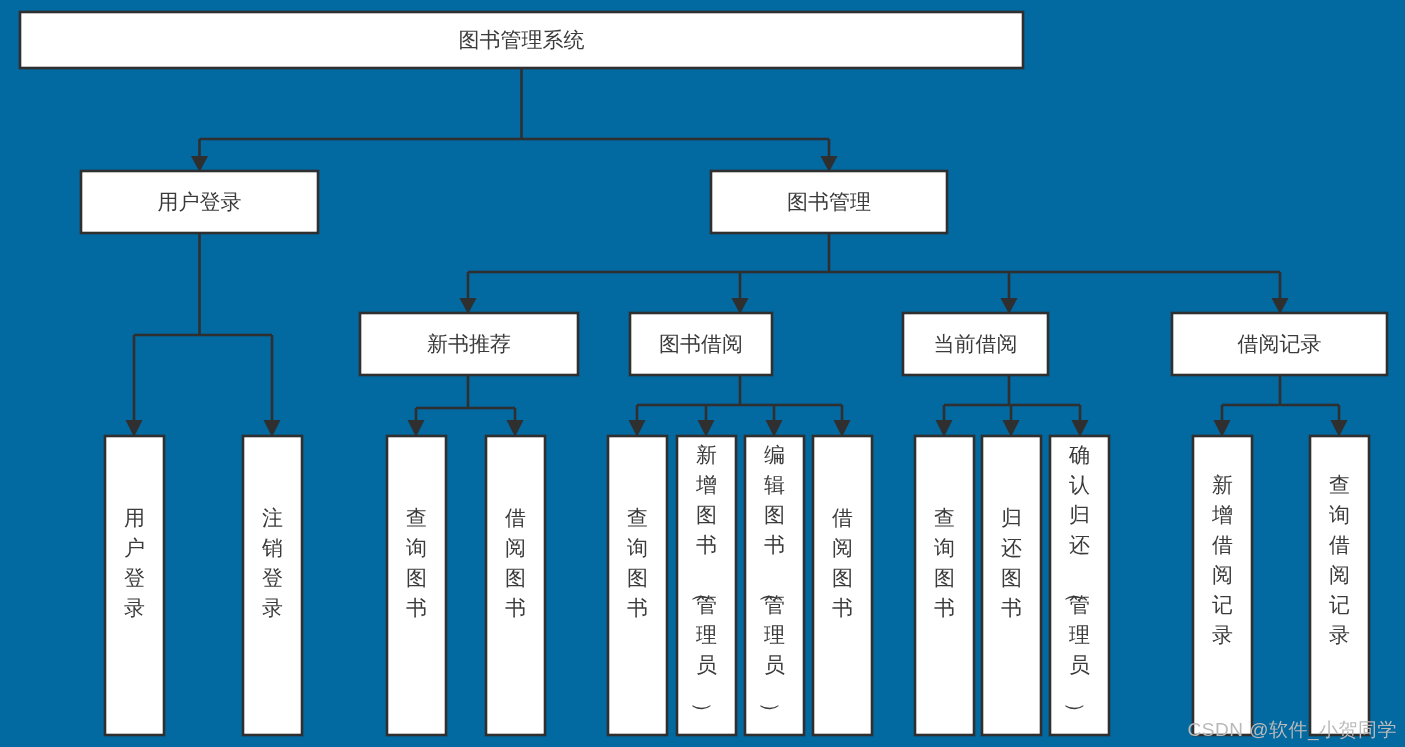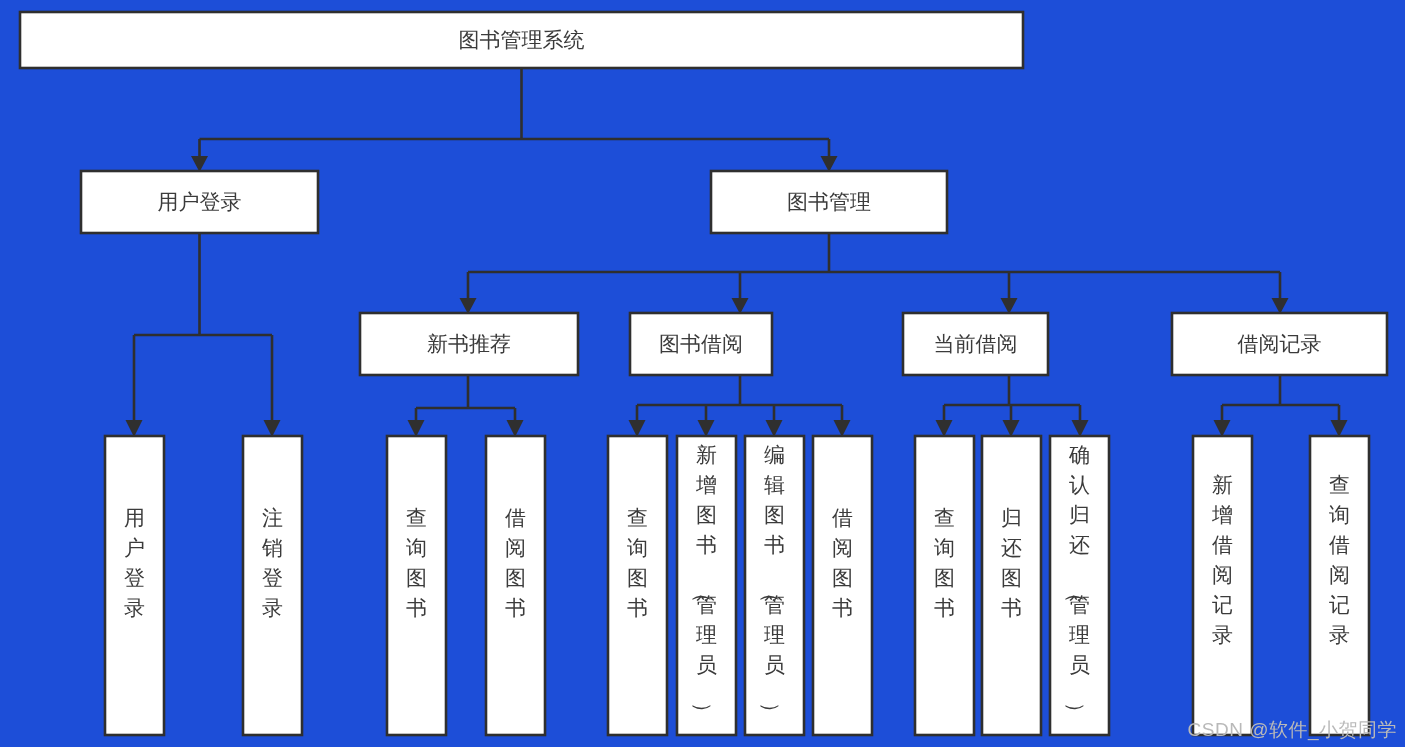--- a/index.html
+++ b/index.html
@@ -8,21 +8,21 @@
     padding: 0;
     background: #ffffff;
   }
   body {
     font-family: "Liberation Sans", "DejaVu Sans", sans-serif;
   }
   #diagram-root {
     position: relative;
     width: 1405px;
     height: 747px;
-    background: #1d4ed8;
+    background: #0369a1;
     overflow: hidden;
   }
   svg.flow {
     position: absolute;
     top: 0;
     left: 0;
     width: 1405px;
     height: 747px;
     display: block;
   }

